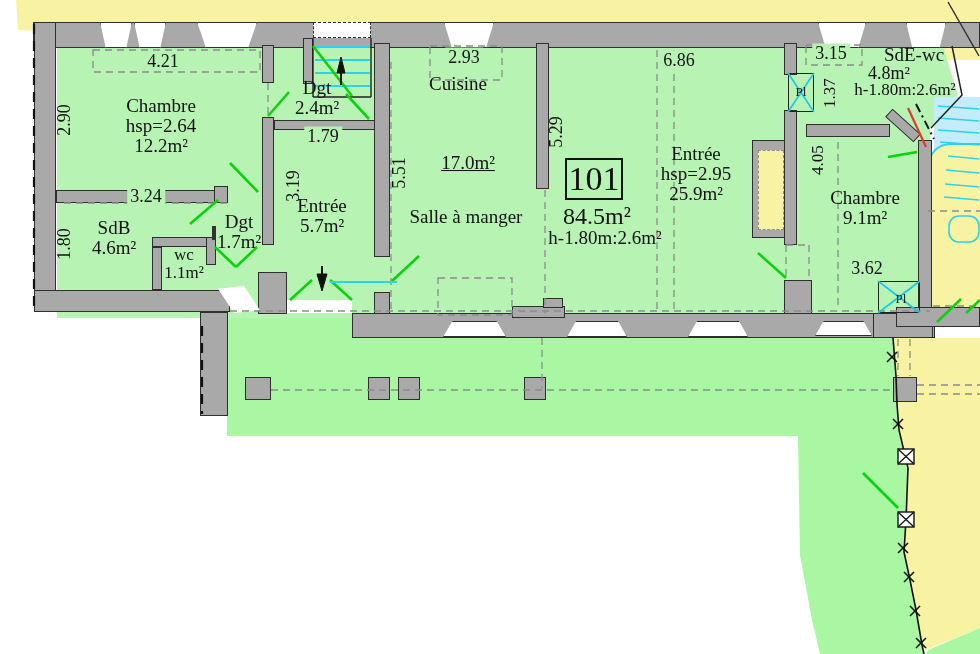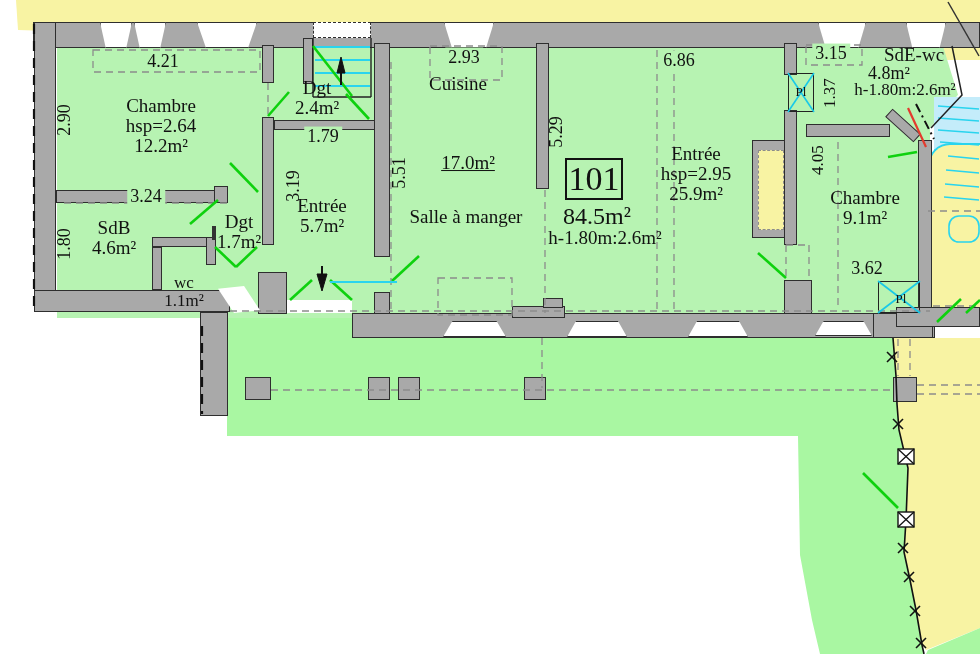--- a/index.html
+++ b/index.html
@@ -235,21 +235,21 @@
     <span>Chambre</span>
     <span>hsp=2.64</span>
     <span>12.2m²</span>
   </div>
   <div class="lbl dimbg" style="left:146px;top:196px;">3.24</div>
   <div class="vlbl" style="left:64px;top:244px;">1.80</div>
   <div class="lbl room" style="left:114px;top:238px;">
     <span>SdB</span>
     <span>4.6m²</span>
   </div>
-  <div class="lbl" style="left:184px;top:264px;font-size:17px;margin-top:28px;">
+  <div class="lbl" style="left:184px;top:264px;font-size:17px;">
     <span style="display:block">wc</span>
     <span style="display:block">1.1m²</span>
   </div>
   <div class="lbl room" style="left:239px;top:232px;">
     <span>Dgt</span>
     <span>1.7m²</span>
   </div>
   <div class="lbl room" style="left:317px;top:98px;">
     <span>Dgt</span>
     <span>2.4m²</span>

